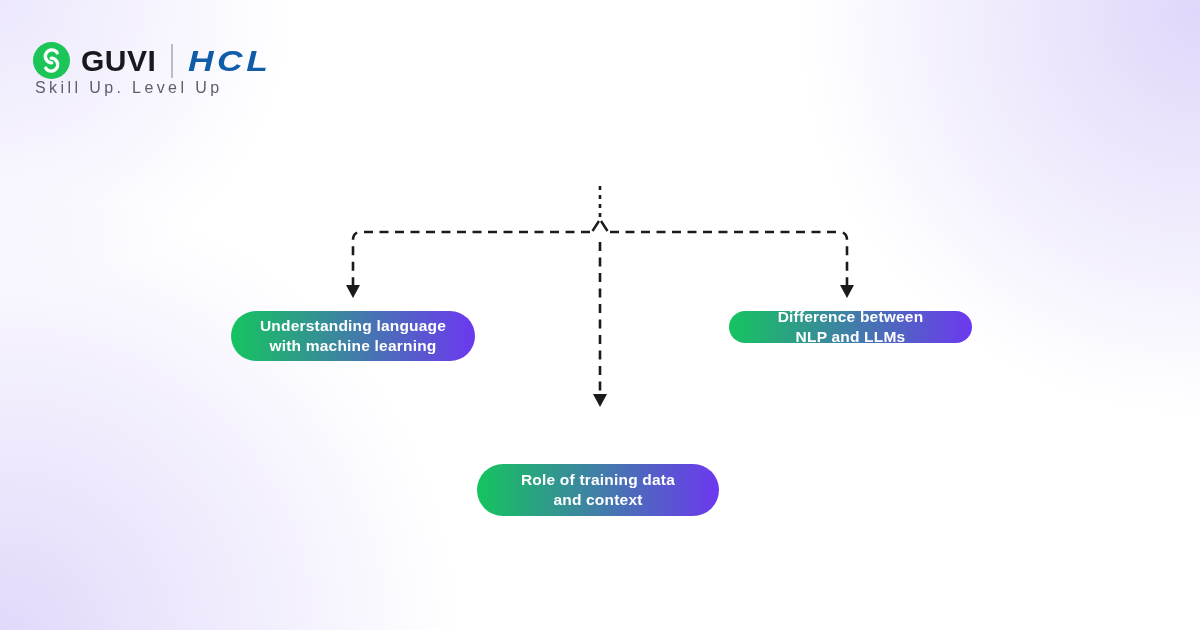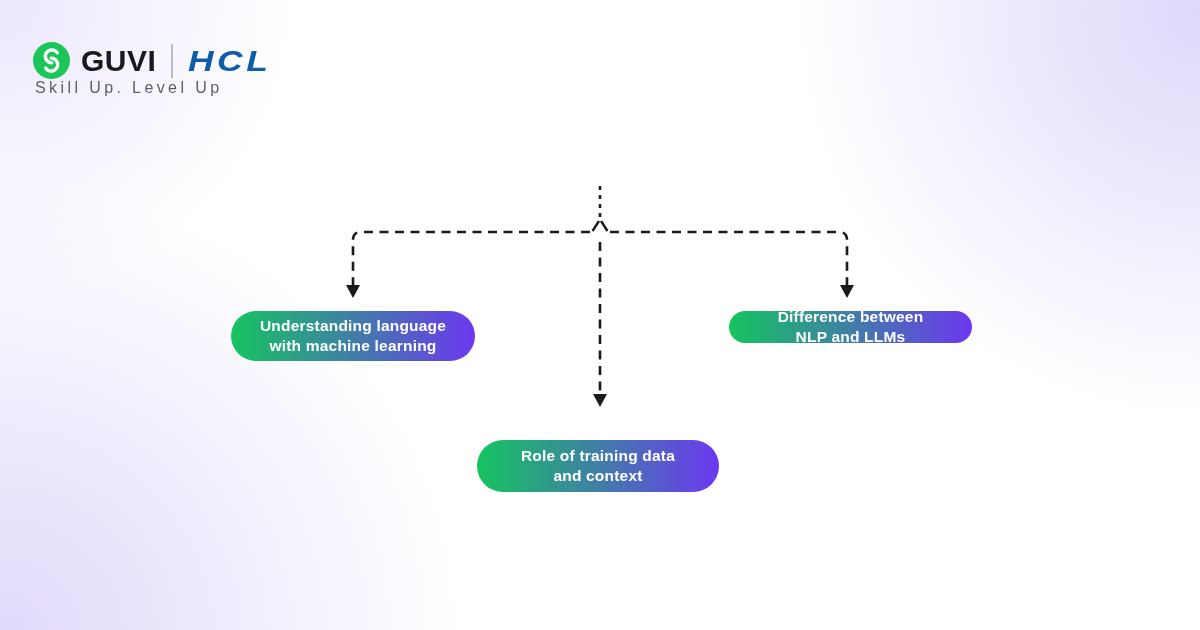--- a/index.html
+++ b/index.html
@@ -55,21 +55,21 @@
     display: flex; align-items: center; justify-content: center;
     text-align: center;
     border-radius: 27px;
     background: linear-gradient(90deg, #15c45f 0%, #6c38f0 100%);
     color: #ffffff; font-weight: 700; font-size: 15.5px; line-height: 1.32;
     letter-spacing: 0.2px;
     white-space: pre-line;
   }
   .pill-left   { left: 231px; top: 311px; width: 244px; height: 50px; }
   .pill-right  { left: 729px; top: 311px; width: 243px; height: 32px; }
-  .pill-bottom { left: 477px; top: 440px; width: 242px; height: 52px; }
+  .pill-bottom { left: 477px; top: 464px; width: 242px; height: 52px; }
 </style>
 </head>
 <body>
 
 <div class="canvas">
 
   <div class="brand-block">
     <div class="brand-row">
       <svg class="guvi-mark" viewBox="0 0 36 36" aria-hidden="true">
         <circle cx="18" cy="18" r="18" fill="#1CC558"></circle>

